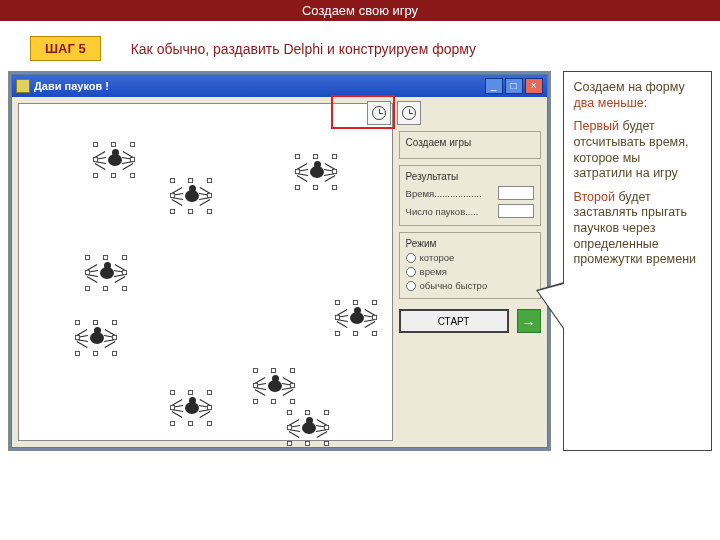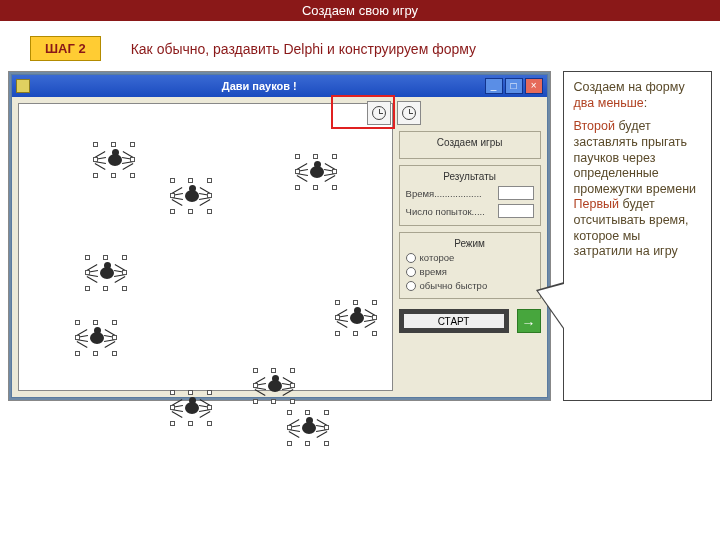--- a/index.html
+++ b/index.html
@@ -37,26 +37,25 @@
     font-size: 14px;
   }
   .content {
     display: flex;
     gap: 12px;
     padding: 0 8px;
     margin-top: 10px;
   }
   .shot-wrap {
     width: 545px;
-    height: 330px;
+    height: 380px;
     border: 1px solid #888;
     background: #6f8aa6;
     padding: 2px;
     position: relative;
-    text-align: center;
   }
   .appwin {
     background: #ece9d8;
     width: 100%;
     height: 100%;
     border: 1px solid #5a7ba0;
     display: flex;
     flex-direction: column;
   }
   .titlebar {
@@ -146,21 +145,21 @@
   }
   .group .glabel { font-size:10px; color:#333; margin-bottom:3px }
   .rules-text { color:#1a6b7a; font-size:9.5px; line-height:1.2; }
   .resrow { display:flex; align-items:center; justify-content:space-between; margin-top:4px; }
   .resrow .lbl { font-size:9.5px; color:#444; }
   .resrow .fld { width:36px; height:14px; background:#fff; border:1px solid #888; }
   .radio { display:flex; align-items:center; gap:4px; margin-top:3px; font-size:9.5px; color:#444;}
   .radio .dot { width:10px; height:10px; border:1px solid #666; border-radius:50%; background:#fff; }
   .bottom-btns { display:flex; gap:8px; margin-top:4px; align-items:center; }
   .startbtn {
-    flex:1; height:24px; background:#efefef; border:5px solid #404040;
+    flex:1; height:24px; background:#efefef; border:2px solid #404040;
     font-size:10px; display:flex; align-items:center; justify-content:center;
   }
   .gobtn {
     width:24px; height:24px; background:#47a63d; border:1px solid #2d7a24;
     color:#fff; display:flex; align-items:center; justify-content:center;
     font-size:14px; font-weight:bold;
   }
   .callout {
     width:150px; border:1px solid #444; padding:8px 10px;
     font-size:12.5px; color:#333; line-height:1.25; background:#fff;
@@ -183,21 +182,21 @@
 </style>
 </head>
 <body>
 
 <div class="header-bar">
   <span>Создаем свою игру</span>
 </div>
 
 <div class="step-row">
   <div class="step-badge">
-    <span>ШАГ 2</span>
+    <span>ШАГ 5</span>
   </div>
   <div class="slide-title">Как обычно, раздавить Delphi и конструируем форму</div>
 </div>
 
 <div class="content">
   <div class="shot-wrap">
     <div class="appwin">
       <div class="titlebar">
         <div class="ticon"></div>
         <div class="ttext">Дави пауков !</div>
@@ -421,21 +420,21 @@
           <div class="group">
             <div class="glabel">Создаем игры</div>
           </div>
           <div class="group">
             <div class="glabel">Результаты</div>
             <div class="resrow">
               <span class="lbl">Время..................</span>
               <span class="fld"></span>
             </div>
             <div class="resrow">
-              <span class="lbl">Число попыток.....</span>
+              <span class="lbl">Число пауков.....</span>
               <span class="fld"></span>
             </div>
           </div>
           <div class="group">
             <div class="glabel">Режим</div>
             <div class="radio">
                 <span class="dot"></span>
                 <span>которое</span>
               </div>
             <div class="radio">
@@ -455,20 +454,20 @@
       </div>
     </div>
   </div>
 
   <div class="callout">
     <div class="callout-tail"></div>
     <div class="callout-tail-fill"></div>
     <p style="margin:0 0 8px 0">
       <span class="dark">Создаем на форму </span><span class="red">два меньше</span><span class="dark">:</span>
     </p>
+    <p style="margin:0 0 8px 0">
+      <span class="red">Первый</span><span class="dark"> будет отсчитывать время, которое мы затратили на игру</span>
+    </p>
     <p style="margin:0">
       <span class="red">Второй</span><span class="dark"> будет заставлять прыгать паучков через определенные промежутки времени</span>
-    </p>
-    <p style="margin:0 0 8px 0">
-      <span class="red">Первый</span><span class="dark"> будет отсчитывать время, которое мы затратили на игру</span>
     </p>
   </div>
 </div>
 
 </body></html>

